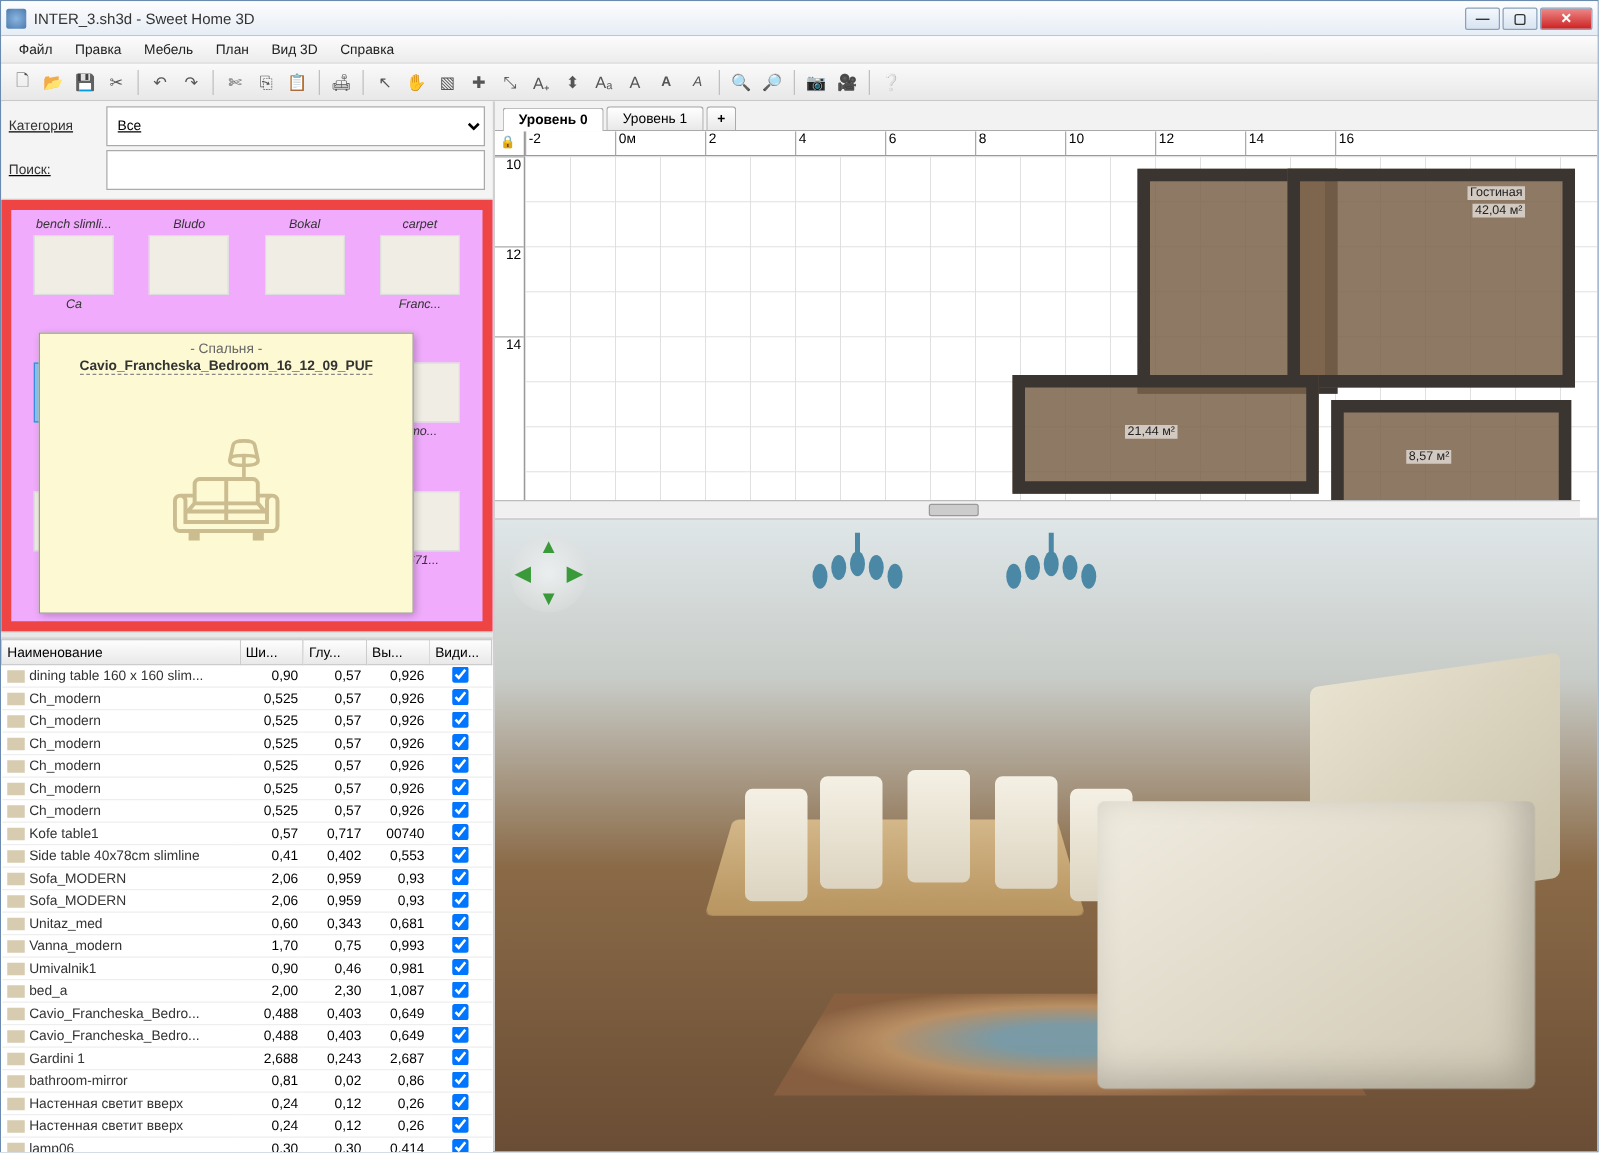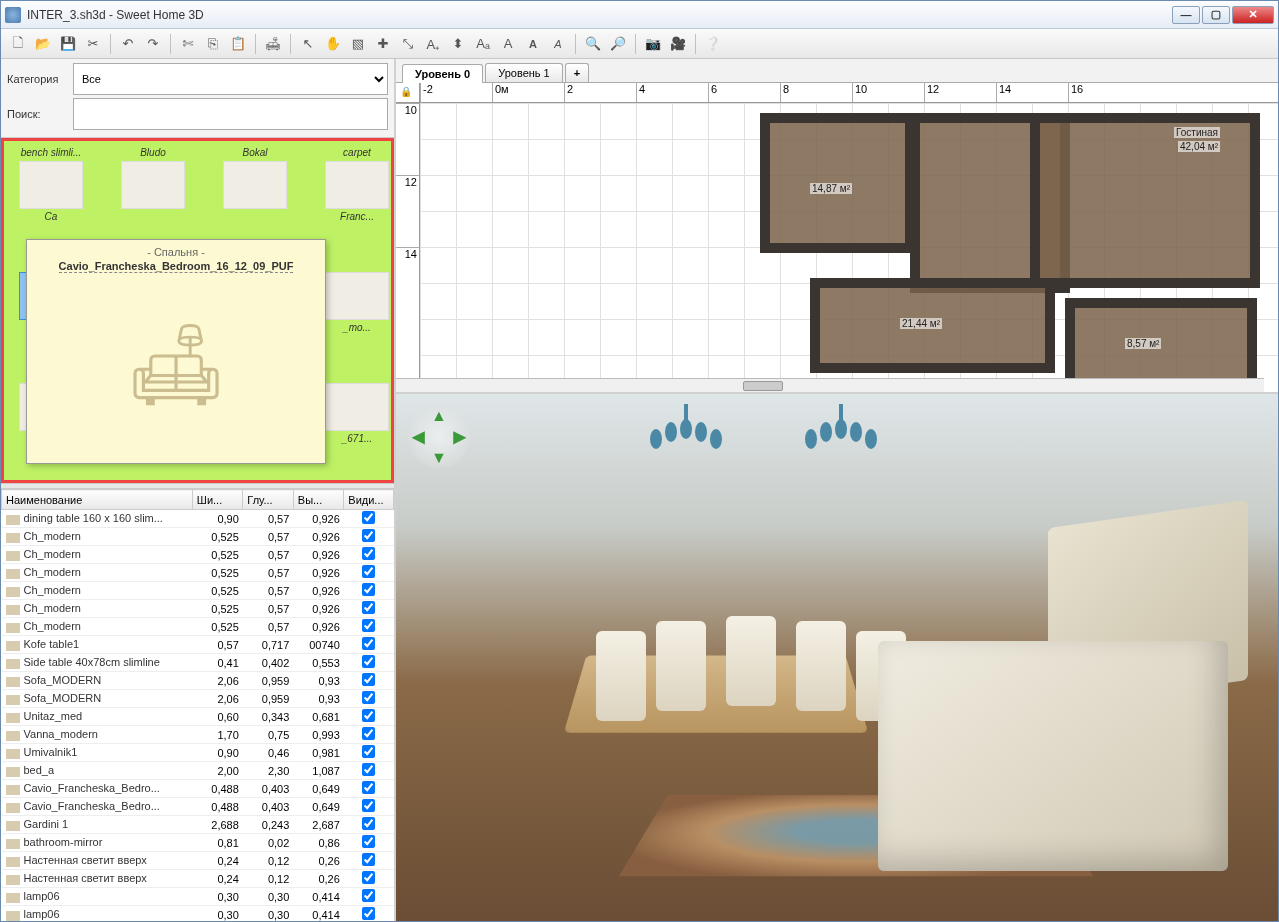--- a/index.html
+++ b/index.html
@@ -13,24 +13,24 @@
 .win-min, .win-max { background: linear-gradient(#f4f8fd, #d7e4f1); color: #333; }
 .win-close { background: linear-gradient(#e88, #c22); color: #fff; width: 42px; }
 .menubar { height: 22px; background: linear-gradient(#fcfcfc, #ececec); display: flex; align-items: center; padding: 0 6px; gap: 2px; border-bottom: 1px solid #d0d0d0; }
 .menu-item { padding: 2px 8px; color: #222; cursor: pointer; }
 .toolbar { height: 30px; background: linear-gradient(#fafafa, #e8e8e8); border-bottom: 1px solid #c8c8c8; display: flex; align-items: center; padding: 0 6px; gap: 3px; }
 .tbtn { width: 22px; height: 22px; border: 1px solid transparent; border-radius: 2px; display: flex; align-items: center; justify-content: center; cursor: pointer; font-size: 13px; color: #555; }
 .tsep { width: 1px; height: 20px; background: #c0c0c0; margin: 0 3px; }
 .main { flex: 1; display: flex; overflow: hidden; }
 .left { width: 395px; display: flex; flex-direction: column; border-right: 2px solid #d0d0d0; }
 .catalog-top { padding: 4px 6px; background: #f4f4f4; border-bottom: 1px solid #ccc; }
-.catalog-row { display: flex; align-items: center; gap: 4px; margin-bottom: 3px; }
+.catalog-row { display: flex; align-items: center; gap: 16px; margin-bottom: 3px; text-decoration: underline; }
 .catalog-row label { width: 62px; color: #333; }
 .catalog-row select, .catalog-row input { flex: 1; height: 32px; border: 1px solid #aaa; background: #fff; padding: 0 4px; }
-.catalog-grid { flex: 0 0 345px; background: #bef264; border: 3px solid #ef4444; padding: 6px; display: grid; grid-template-columns: repeat(4, 1fr); gap: 20px; overflow: hidden; position: relative; }
+.catalog-grid { flex: 0 0 345px; background: #f0abfc; border: 8px solid #ef4444; padding: 6px; display: grid; grid-template-columns: repeat(4, 1fr); gap: 4px; overflow: hidden; position: relative; }
 .cat-item { display: flex; flex-direction: column; align-items: center; }
 .cat-lbl { font-size: 10px; font-style: italic; color: #333; text-align: center; height: 14px; overflow: hidden; white-space: nowrap; text-overflow: ellipsis; width: 82px; }
 .cat-ico { width: 64px; height: 48px; background: #f0ede4; border: 1px solid #ddd; display: flex; align-items: center; justify-content: center; font-size: 9px; color: #998; }
 .cat-item.sel .cat-ico { background: #8fc3f0; border-color: #3a8eda; }
 .cat-item.sel .cat-lbl2 { color: #1a6ab8; }
 .cat-lbl2 { font-size: 10px; font-style: italic; color: #333; text-align: center; height: 14px; overflow: hidden; white-space: nowrap; text-overflow: ellipsis; width: 82px; margin-top: 2px; }
 .tooltip { position: absolute; left: 22px; top: 98px; width: 300px; height: 225px; background: #fdfad3; border: 1px solid #999; box-shadow: 2px 2px 6px rgba(0,0,0,.25); z-index: 10; display: flex; flex-direction: column; align-items: center; padding: 6px; }
 .tooltip .ttitle { color: #666; font-size: 11px; }
 .tooltip .tname { font-size: 11px; font-weight: bold; color: #333; margin-top: 2px; border-bottom: 1px dashed #888; }
 .tooltip .tprev { flex: 1; width: 100%; display: flex; align-items: center; justify-content: center; }
@@ -85,20 +85,28 @@
   <div class="titlebar">
     <div class="app-icon"></div>
     <div class="title-text">INTER_3.sh3d - Sweet Home 3D</div>
     <div class="win-btns">
       <div class="win-btn win-min">—</div>
       <div class="win-btn win-max">▢</div>
       <div class="win-btn win-close">✕</div>
     </div>
   </div>
 
+  <div class="menubar">
+    <div class="menu-item">Файл</div>
+    <div class="menu-item">Правка</div>
+    <div class="menu-item">Мебель</div>
+    <div class="menu-item">План</div>
+    <div class="menu-item">Вид 3D</div>
+    <div class="menu-item">Справка</div>
+  </div>
 
   <div class="toolbar">
     <div class="tbtn">🗋</div>
     <div class="tbtn">📂</div>
     <div class="tbtn">💾</div>
     <div class="tbtn">✂</div>
     <div class="tsep"></div>
     <div class="tbtn">↶</div>
     <div class="tbtn">↷</div>
     <div class="tsep"></div>
@@ -411,23 +419,20 @@
               <span>12</span>
               <span>14</span>
               <span>16</span>
           </div>
           <div class="ruler-v">
             <span>10</span>
               <span>12</span>
               <span>14</span>
           </div>
           <div class="floorplan">
-            <div class="room r1">
-                <div class="room-lbl" style="left:40px;top:60px">14,87 м²</div>
-              </div>
             <div class="room r2"></div>
             <div class="room r3">
               <div class="room-lbl" style="right:30px;top:4px">Гостиная</div>
               <div class="room-lbl" style="right:30px;top:18px">42,04 м²</div>
             </div>
             <div class="room r4">
                 <div class="room-lbl" style="left:80px;top:30px">21,44 м²</div>
               </div>
             <div class="room r5">
                 <div class="room-lbl" style="left:50px;top:30px">8,57 м²</div>

